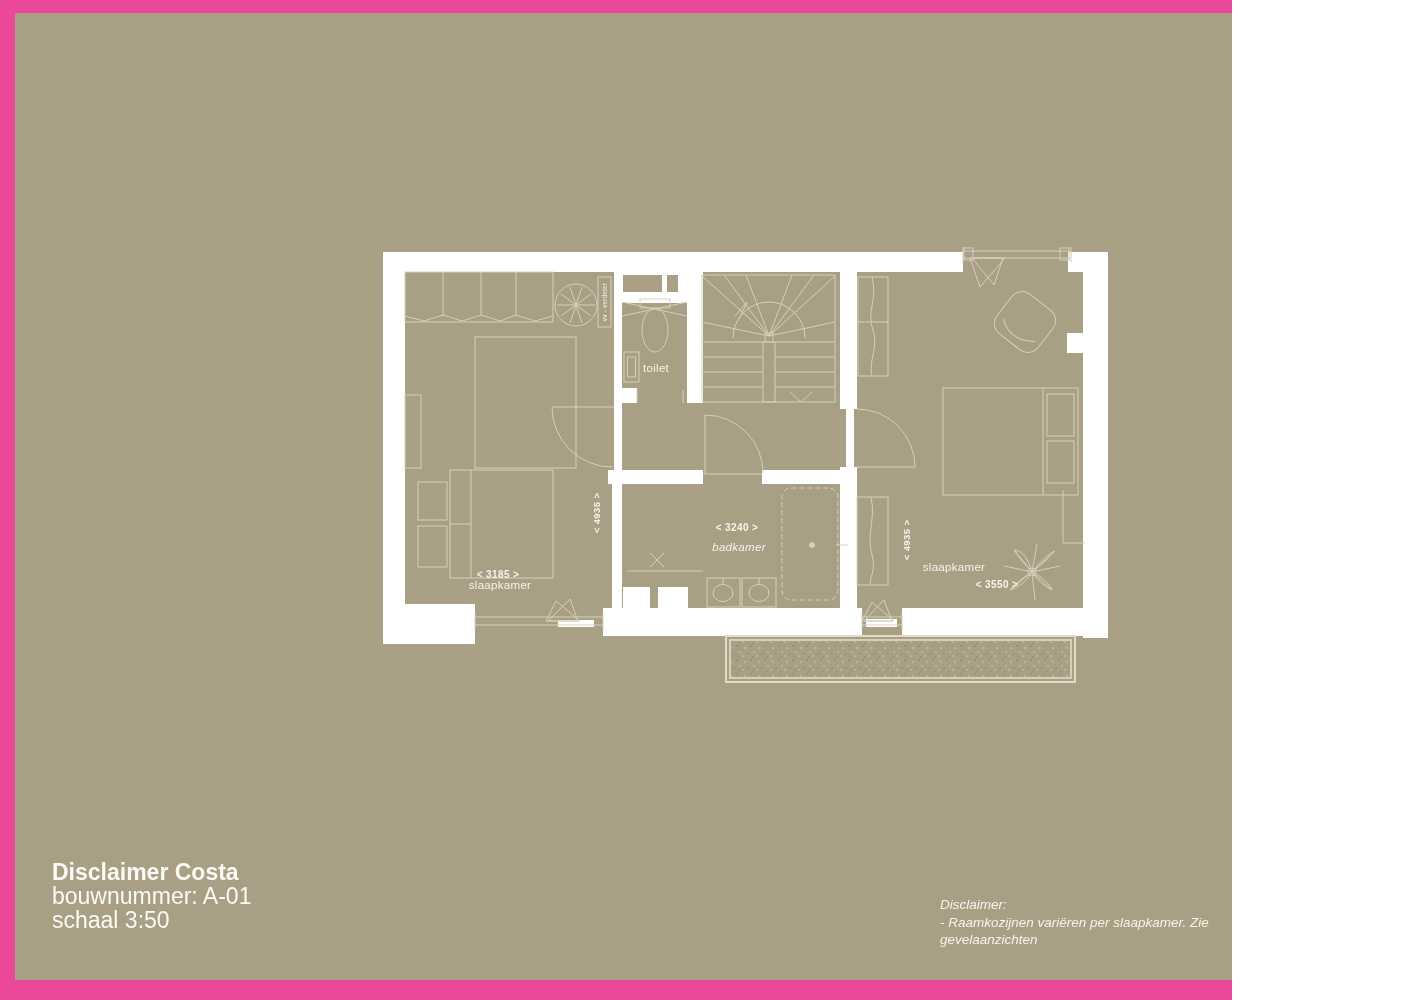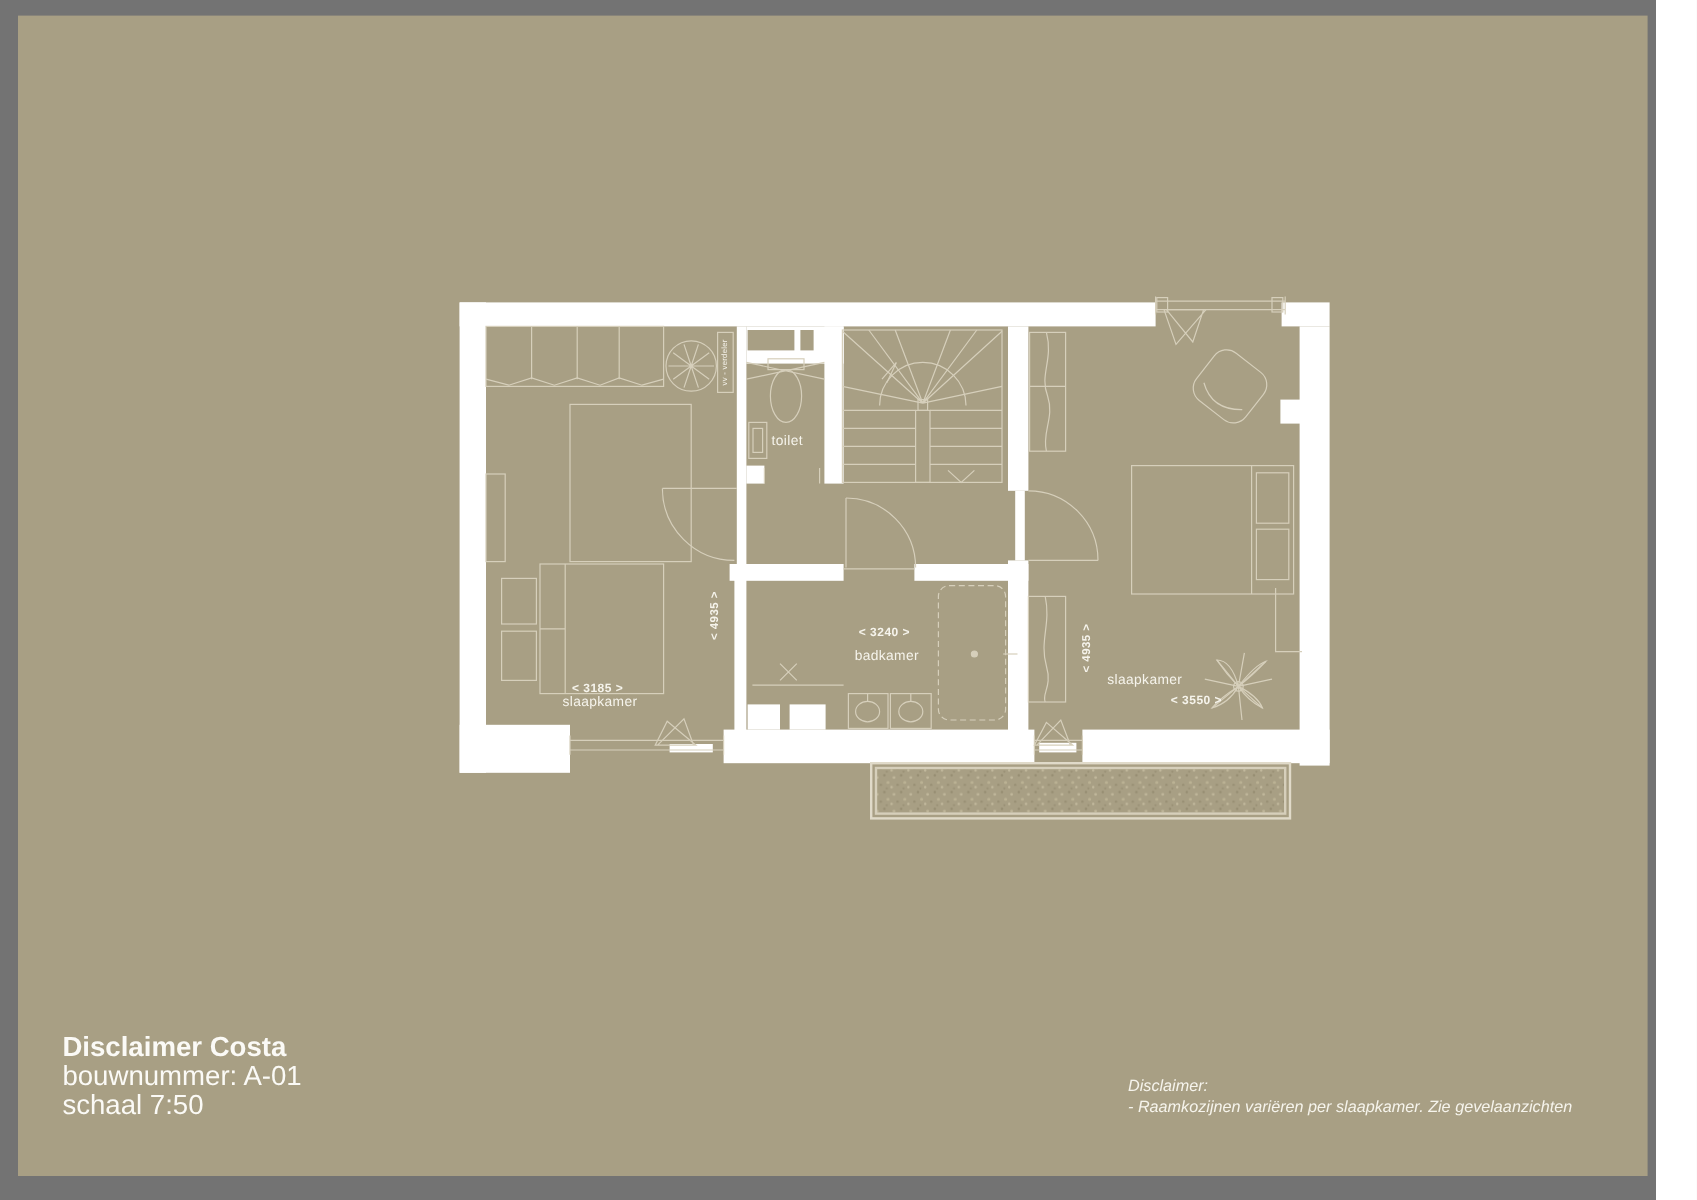--- a/index.html
+++ b/index.html
@@ -1,16 +1,16 @@
 <!DOCTYPE html>
 <html><head>
 <meta charset="utf-8">
 <style>
   html,body{margin:0;padding:0;background:#ffffff;}
-  .canvas{position:relative;width:1380px;height:1000px;background:#737373;overflow:hidden;
+  .canvas{position:relative;width:1232px;height:1000px;background:#ec4899;overflow:hidden;
           font-family:"Liberation Sans",sans-serif;}
   .paper{position:absolute;left:15px;top:13px;width:1358px;height:967px;background:#a89f84;}
   svg.plan{position:absolute;left:0;top:0;width:1414px;height:1000px;}
   .lbl{position:absolute;color:#f6f4ec;white-space:nowrap;}
   .lbl.c{transform:translateX(-50%);}
   .lbl.v{transform:translate(-50%,-50%) rotate(-90deg);transform-origin:center;}
   .room{font-size:11.5px;letter-spacing:.3px;}
   .dim{font-size:10px;font-weight:bold;letter-spacing:.4px;}
   .vdim{font-size:9.5px;font-weight:bold;letter-spacing:.4px;}
   .tiny{font-size:6.5px;letter-spacing:.2px;}
@@ -204,36 +204,36 @@
       <g>
         <path d="M862 617 H902 M862 625 H902 M862 613 V629 M902 613 V629"></path>
         <path d="M864 621 L884 600 L892 621 Z M894 621 L872 602 L862 621 Z"></path>
       </g>
     </g>
   </svg>
 
   <div class="lbl room" style="left:643px;top:362px;">toilet</div>
 
   <div class="lbl dim c" style="left:737px;top:522px;">&lt; 3240 &gt;</div>
-  <div class="lbl room c" style="left:739px;top:541px;">badkamer</div>
+  <div class="lbl room c" style="left:739px;top:541px;font-style:italic;">badkamer</div>
 
   <div class="lbl room c" style="left:500px;top:579px;">slaapkamer</div>
   <div class="lbl dim c" style="left:498px;top:569px;">&lt; 3185 &gt;</div>
 
   <div class="lbl room c" style="left:954px;top:561px;">slaapkamer</div>
   <div class="lbl dim c" style="left:997px;top:579px;">&lt; 3550 &gt;</div>
 
   <div class="lbl vdim v" style="left:596px;top:513px;">&lt; 4935 &gt;</div>
   <div class="lbl vdim v" style="left:906px;top:540px;">&lt; 4935 &gt;</div>
 
   <div class="lbl tiny v" style="left:604px;top:302px;">vv - verdeler</div>
 
   <div class="titleblock">
     <div class="proj">Disclaimer Costa</div>
     <div>bouwnummer: A-01</div>
-    <div>schaal 7:50</div>
+    <div>schaal 3:50</div>
   </div>
 
   <div class="disclaimer">
     <div>Disclaimer:</div>
     <div>- Raamkozijnen variëren per slaapkamer. Zie gevelaanzichten</div>
   </div>
 </div>
 
 </body></html>

